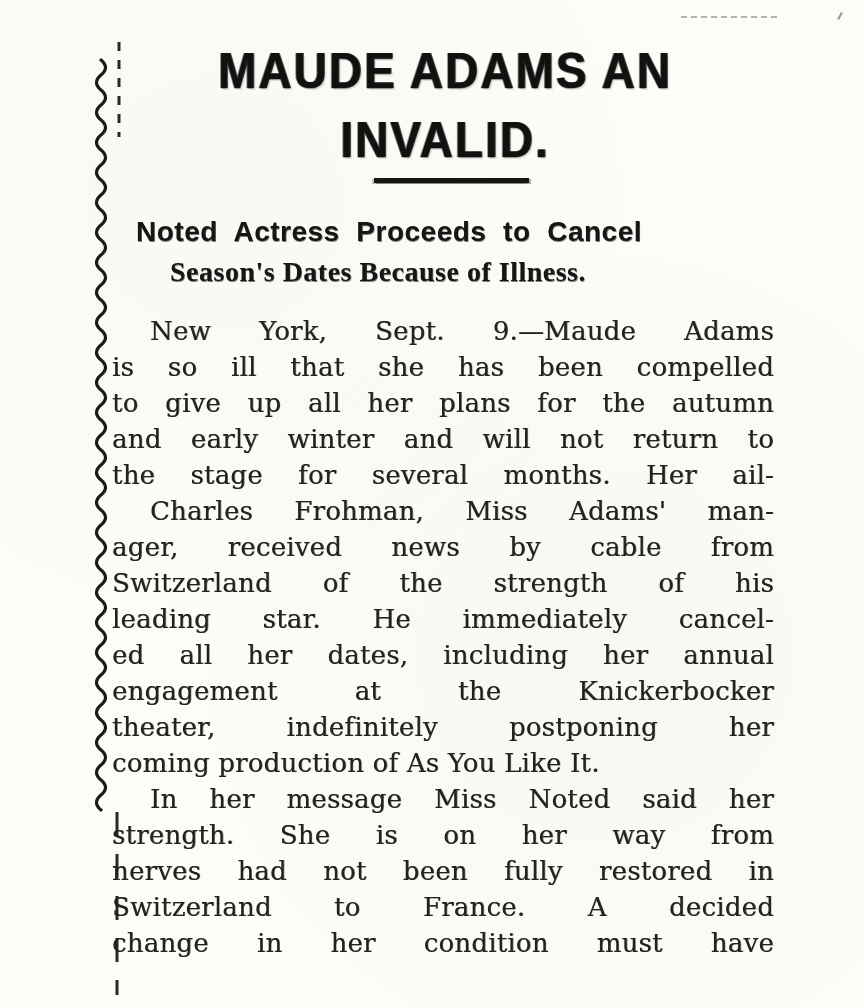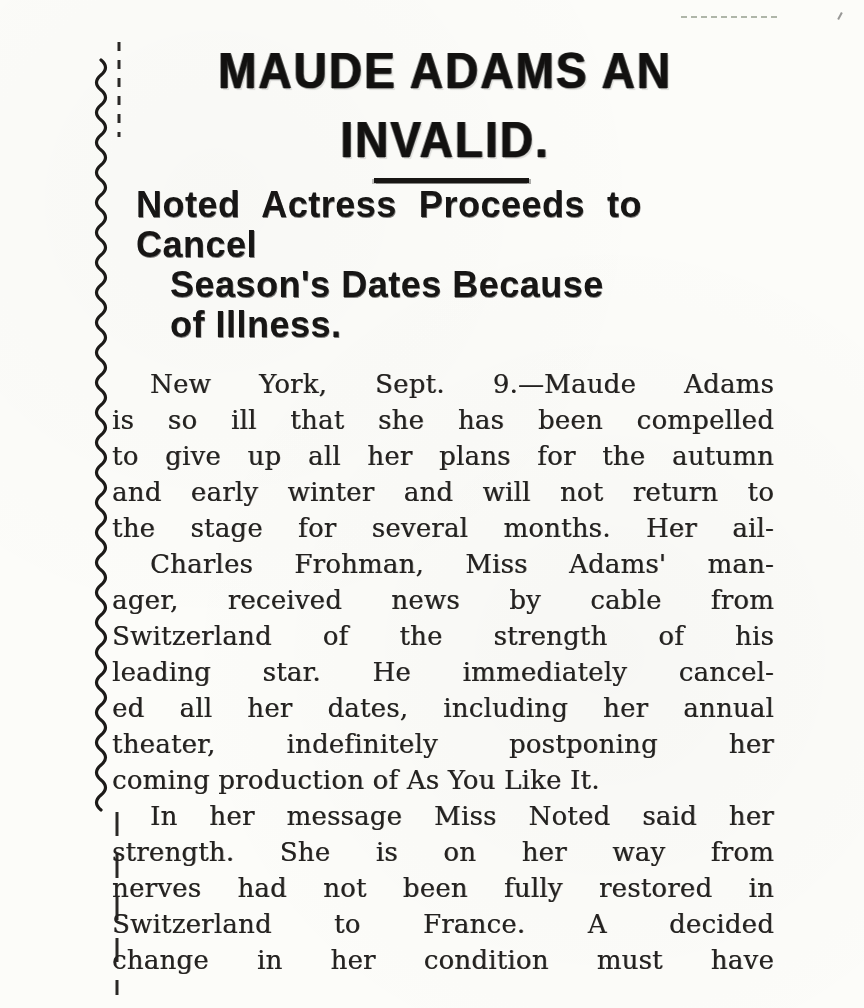--- a/index.html
+++ b/index.html
@@ -71,32 +71,32 @@
 
   .head-rule {
     width: 155px;
     height: 5px;
     margin: 14px 0 0 262px;
     background: #181614;
     box-shadow: 2px 1px 0 rgba(24,22,20,0.35), -2px 1px 0 rgba(24,22,20,0.25);
   }
 
   .subhead {
-    margin: 2px 0 0 24px;
+    margin: 29px 0 0 24px;
     width: 506px;
     font-family: "Liberation Sans", sans-serif;
     font-weight: bold;
-    font-size: 36px;
+    font-size: 28px;
     line-height: 40px;
     color: #171615;
     letter-spacing: 0.5px;
     text-shadow: 0.6px 0.6px 0 rgba(23,22,21,0.55);
   }
   .subhead .sh1 { text-align: justify; text-align-last: justify; }
-  .subhead .sh2 { margin-left: 34px; }
+  .subhead .sh2 { margin-left: 34px; font-family: Liberation Serif, serif; }
 
   .body-text {
     margin-top: 21px;
     width: 662px;
     font-size: 26px;
     line-height: 36px;
     letter-spacing: 0.2px;
     color: #242220;
     text-shadow: 0.6px 0.4px 0 rgba(26,24,22,0.55);
   }
@@ -138,20 +138,21 @@
         <div class="bl jl">and early winter and will not return to</div>
         <div class="bl jl">the stage for several months. Her ail-</div>
       </div>
 
       <div>
         <div class="bl jl ind">Charles Frohman, Miss Adams' man-</div>
         <div class="bl jl">ager, received news by cable from</div>
         <div class="bl jl">Switzerland of the strength of his</div>
         <div class="bl jl">leading star. He immediately cancel-</div>
         <div class="bl jl">ed all her dates, including her annual</div>
+        <div class="bl jl">engagement at the Knickerbocker</div>
         <div class="bl jl">theater, indefinitely postponing her</div>
         <div class="bl">coming production of As You Like It.</div>
       </div>
 
       <div>
         <div class="bl jl ind">In her message Miss Noted said her</div>
         <div class="bl jl">strength. She is on her way from</div>
         <div class="bl jl">nerves had not been fully restored in</div>
         <div class="bl jl">Switzerland to France. A decided</div>
         <div class="bl jl">change in her condition must have</div>

